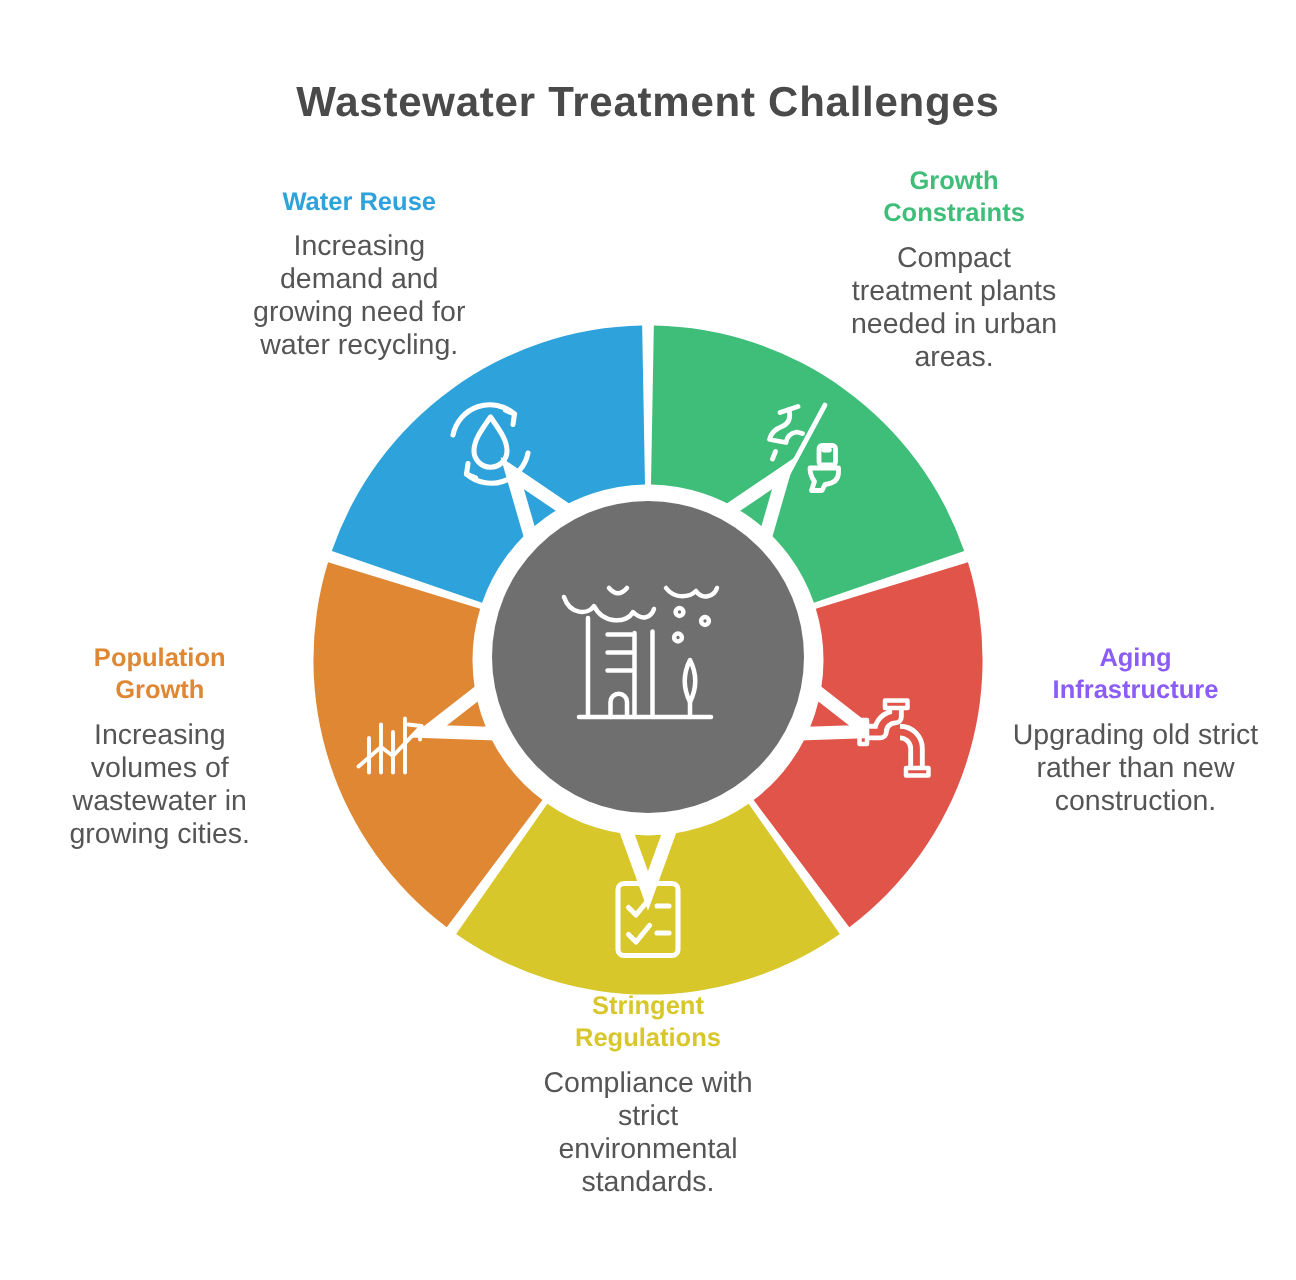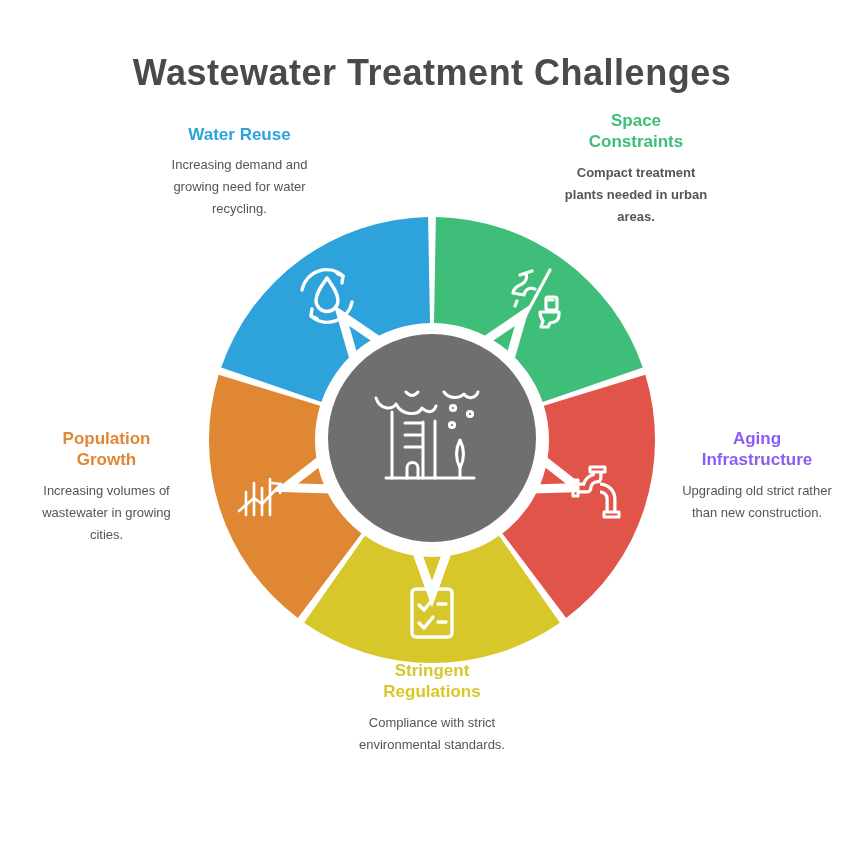--- a/index.html
+++ b/index.html
@@ -10,45 +10,45 @@
     width: 864px;
     height: 853px;
     background: #ffffff;
     overflow: hidden;
   }
   .title {
     position: absolute;
     left: 0; top: 52px;
     width: 864px;
     text-align: center;
-    font-size: 36px;
+    font-size: 28px;
     font-weight: bold;
     color: #4a4a4a;
     letter-spacing: 0.5px;
   }
   .ring-svg { position: absolute; left: 0; top: 0; }
   .seg-block { position: absolute; text-align: center; }
   .seg-head {
     font-size: 17px;
     font-weight: bold;
     line-height: 1.25;
     margin: 0 auto;
   }
   .seg-desc {
-    font-size: 13px;
+    font-size: 19px;
     line-height: 22px;
     color: #555555;
     margin: 9px auto 0 auto;
   }
   .blk-water { left: 147px; top: 124px; width: 185px; }
   .blk-water .seg-head { width: 185px; }
   .blk-water .seg-desc { width: 142px; }
   .blk-space { left: 551px; top: 110px; width: 170px; }
   .blk-space .seg-head { width: 125px; }
-  .blk-space .seg-desc { width: 152px; font-weight: bold; }
+  .blk-space .seg-desc { width: 152px; }
   .blk-aging { left: 668px; top: 428px; width: 178px; }
   .blk-aging .seg-head { width: 135px; }
   .blk-aging .seg-desc { width: 178px; }
   .blk-popul { left: 14px; top: 428px; width: 185px; }
   .blk-popul .seg-head { width: 135px; }
   .blk-popul .seg-desc { width: 150px; }
   .blk-regul { left: 342px; top: 660px; width: 180px; }
   .blk-regul .seg-head { width: 125px; }
   .blk-regul .seg-desc { width: 148px; }
   .seg-icon { position: absolute; width: 74px; height: 74px; }
@@ -156,21 +156,21 @@
       <polyline points="46,25 55,26 54,35"></polyline>
     </g>
   </svg>
 
   <div class="seg-block blk-water">
     <div class="seg-head" style="color: rgb(46, 163, 219);">Water Reuse</div>
     <div class="seg-desc">Increasing demand and growing need for water recycling.</div>
   </div>
 
   <div class="seg-block blk-space">
-    <div class="seg-head" style="color: rgb(62, 190, 120);">Space Constraints</div>
+    <div class="seg-head" style="color: rgb(62, 190, 120);">Growth Constraints</div>
     <div class="seg-desc">Compact treatment plants needed in urban areas.</div>
   </div>
 
   <div class="seg-block blk-aging">
     <div class="seg-head" style="color: #8b5cf6;">Aging Infrastructure</div>
     <div class="seg-desc">Upgrading old strict rather than new construction.</div>
   </div>
 
   <div class="seg-block blk-regul">
     <div class="seg-head" style="color: rgb(216, 199, 43);">Stringent Regulations</div>

